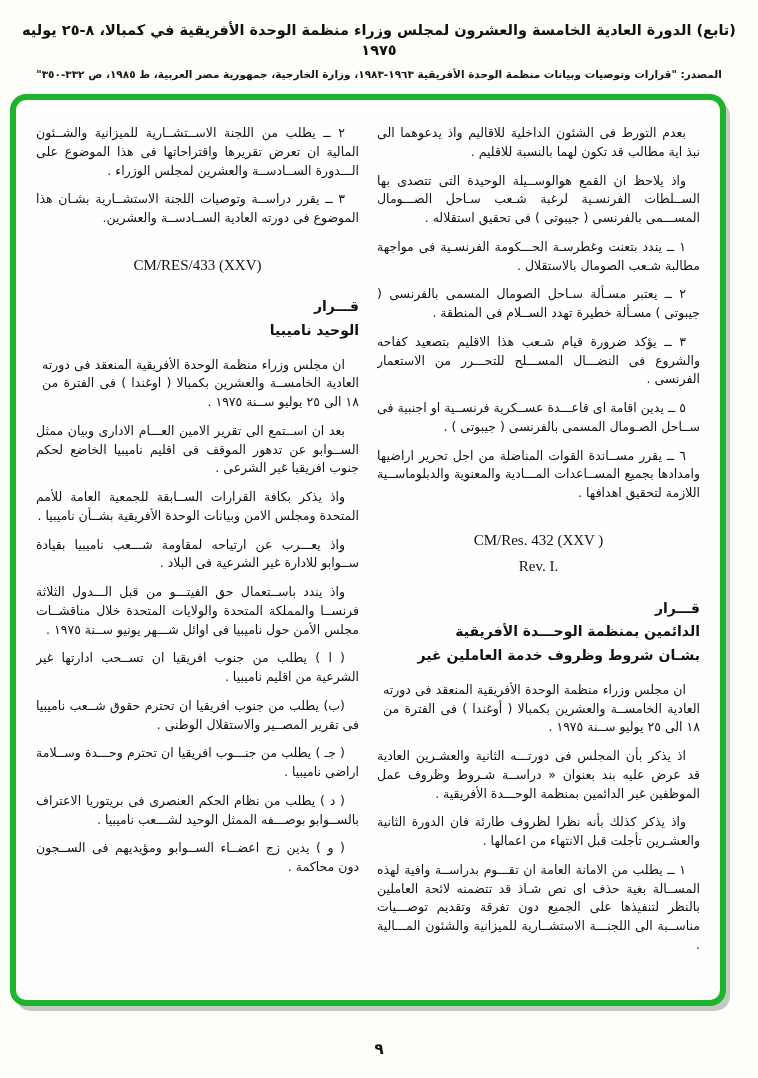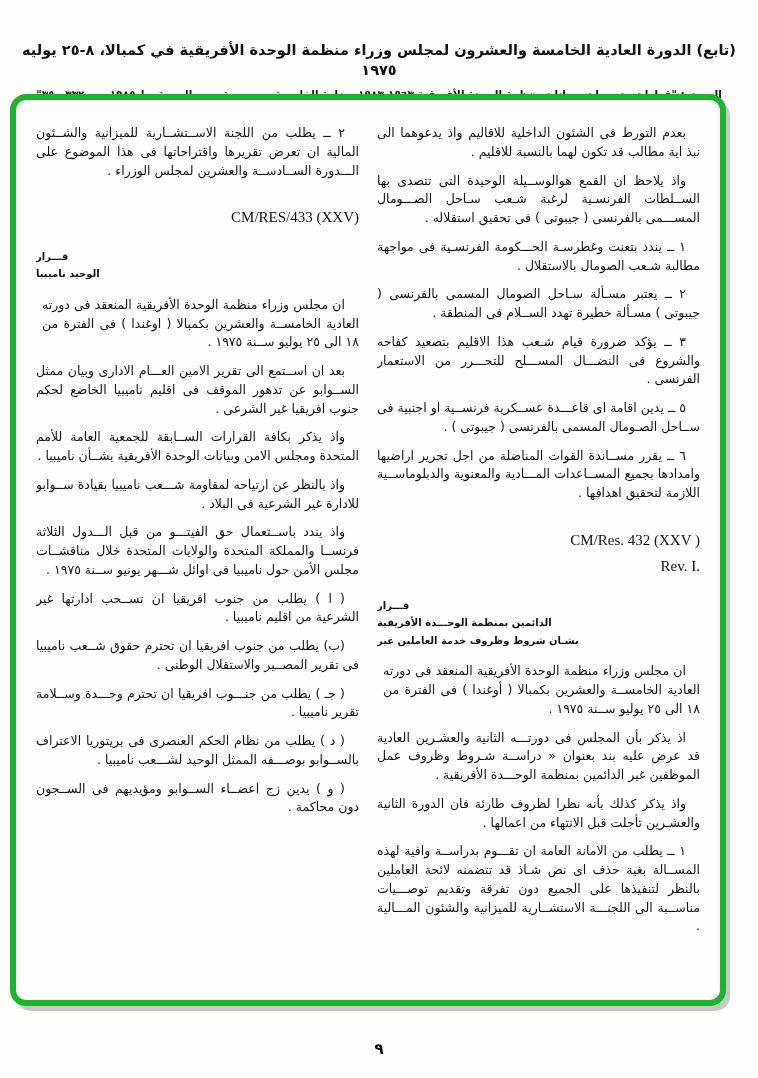--- a/index.html
+++ b/index.html
@@ -10,21 +10,21 @@
     color:#111;
     overflow:hidden;
   }
   .page {
     position:relative;
     width:758px; height:1078px;
     background:#fdfdfa;
   }
   
   .header {
-    position:absolute; top:40px; left:0; right:0;
+    position:absolute; top:20px; left:0; right:0;
     text-align:center; direction:rtl;
   }
   .header-title {
     font-size:14.5px; font-weight:bold;
     letter-spacing:0; line-height:1.4;
     padding:0 14px;
   }
   .header-source {
     font-size:10.5px; font-weight:bold;
     margin-top:7px; color:#161616;
@@ -55,31 +55,31 @@
     direction:rtl;
     text-align:justify;
     font-size:12.5px;
     line-height:1.5;
     overflow:hidden;
   }
   
   .para { margin:0 0 10px 0; text-indent:14px; }
   
   .code {
-    direction:ltr; text-align:right;
+    direction:ltr; text-align:center;
     font-family:"Liberation Serif", serif;
     font-size:15px; font-weight:500;
     margin:26px 0 4px 0;
     text-indent:0;
   }
   .code + .code { margin-top:0; margin-bottom:16px; }
   
   .heading {
-    text-align:left; font-weight:bold;
-    font-size:10px; line-height:1.55;
+    text-align:right; font-weight:bold;
+    font-size:14px; line-height:1.55;
     margin:2px 0;
   }
   .code + .heading { margin-top:20px; }
   .heading + .para { margin-top:14px;margin-left:6px; }
   
   .pagenum {
     position:absolute; bottom:20px; left:0; right:0;
     text-align:center;
     font-size:15px; font-weight:bold;
     direction:rtl;
@@ -110,31 +110,32 @@
           <div class="heading">قـــرار</div>
           <div class="heading">الدائمين بمنظمة الوحـــدة الأفريقية</div>
           <div class="heading">بشـان شروط وظروف خدمة العاملين غير</div>
           <p class="para">ان مجلس وزراء منظمة الوحدة الأفريقية المنعقد فى دورته العادية الخامســة والعشرين بكمبالا ( أوغندا ) فى الفترة من ١٨ الى ٢٥ يوليو ســنة ١٩٧٥ .</p>
           <p class="para">اذ يذكر بأن المجلس فى دورتـــه الثانية والعشـرين العادية قد عرض عليه بند بعنوان « دراســة شـروط وظروف عمل الموظفين غير الدائمين بمنظمة الوحـــدة الأفريقية .</p>
           <p class="para">واذ يذكر كذلك بأنه نظرا لظروف طارئة فان الدورة الثانية والعشـرين تأجلت قبل الانتهاء من اعمالها .</p>
           <p class="para">١ ــ يطلب من الامانة العامة ان تقـــوم بدراســة وافية لهذه المســالة بغية حذف اى نص شـاذ قد تتضمنه لائحة العاملين بالنظر لتنفيذها على الجميع دون تفرقة وتقديم توصـــيات مناســبة الى اللجنـــة الاستشــارية للميزانية والشئون المـــالية .</p>
         </div>
       <div class="col" id="col-left">
           <p class="para">٢ ــ يطلب من اللجنة الاســتشــارية للميزانية والشــئون المالية ان تعرض تقريرها واقتراحاتها فى هذا الموضوع على الـــدورة الســادســة والعشرين لمجلس الوزراء .</p>
+          <p class="para">٣ ــ يقرر دراســة وتوصيات اللجنة الاستشــارية بشـان هذا الموضوع فى دورته العادية الســادســة والعشرين.</p>
           <div class="code">CM/RES/433 (XXV)</div>
           <div class="heading">قـــرار</div>
           <div class="heading">الوحيد ناميبيا</div>
           <p class="para">ان مجلس وزراء منظمة الوحدة الأفريقية المنعقد فى دورته العادية الخامســة والعشرين بكمبالا ( اوغندا ) فى الفترة من ١٨ الى ٢٥ يوليو ســنة ١٩٧٥ .</p>
           <p class="para">بعد ان اســتمع الى تقرير الامين العـــام الادارى وبيان ممثل الســوابو عن تدهور الموقف فى اقليم ناميبيا الخاضع لحكم جنوب افريقيا غير الشرعى .</p>
           <p class="para">واذ يذكر بكافة القرارات الســابقة للجمعية العامة للأمم المتحدة ومجلس الامن وبيانات الوحدة الأفريقية بشــأن ناميبيا .</p>
-          <p class="para">واذ بالنظر عن ارتياحه لمقاومة شـــعب ناميبيا بقيادة ســوابو للادارة غير الشرعية فى البلاد .</p>
+          <p class="para">واذ يعـــرب عن ارتياحه لمقاومة شـــعب ناميبيا بقيادة ســوابو للادارة غير الشرعية فى البلاد .</p>
           <p class="para">واذ يندد باســتعمال حق الفيتـــو من قبل الـــدول الثلاثة فرنســا والمملكة المتحدة والولايات المتحدة خلال مناقشــات مجلس الأمن حول ناميبيا فى اوائل شـــهر يونيو ســنة ١٩٧٥ .</p>
           <p class="para">( ا ) يطلب من جنوب افريقيا ان تســحب ادارتها غير الشرعية من اقليم ناميبيا .</p>
           <p class="para">(ب) يطلب من جنوب افريقيا ان تحترم حقوق شــعب ناميبيا فى تقرير المصــير والاستقلال الوطنى .</p>
-          <p class="para">( جـ ) يطلب من جنـــوب افريقيا ان تحترم وحـــدة وســلامة تقرير ناميبيا .</p>
+          <p class="para">( جـ ) يطلب من جنـــوب افريقيا ان تحترم وحـــدة وســلامة اراضى ناميبيا .</p>
           <p class="para">( د ) يطلب من نظام الحكم العنصرى فى بريتوريا الاعتراف بالســوابو بوصـــفه الممثل الوحيد لشـــعب ناميبيا .</p>
           <p class="para">( و ) يدين زج اعضــاء الســوابو ومؤيديهم فى الســجون دون محاكمة .</p>
         </div>
     </div>
   </div>
 
   <div class="pagenum">٩</div>
 
 </div>
 

